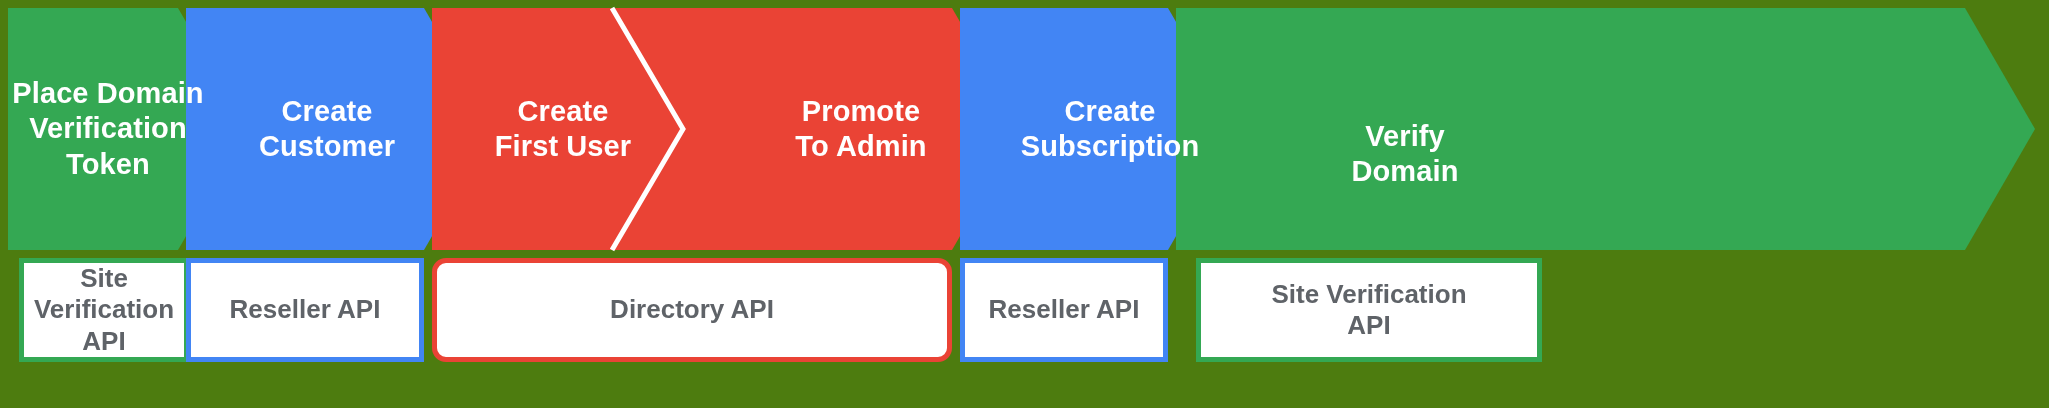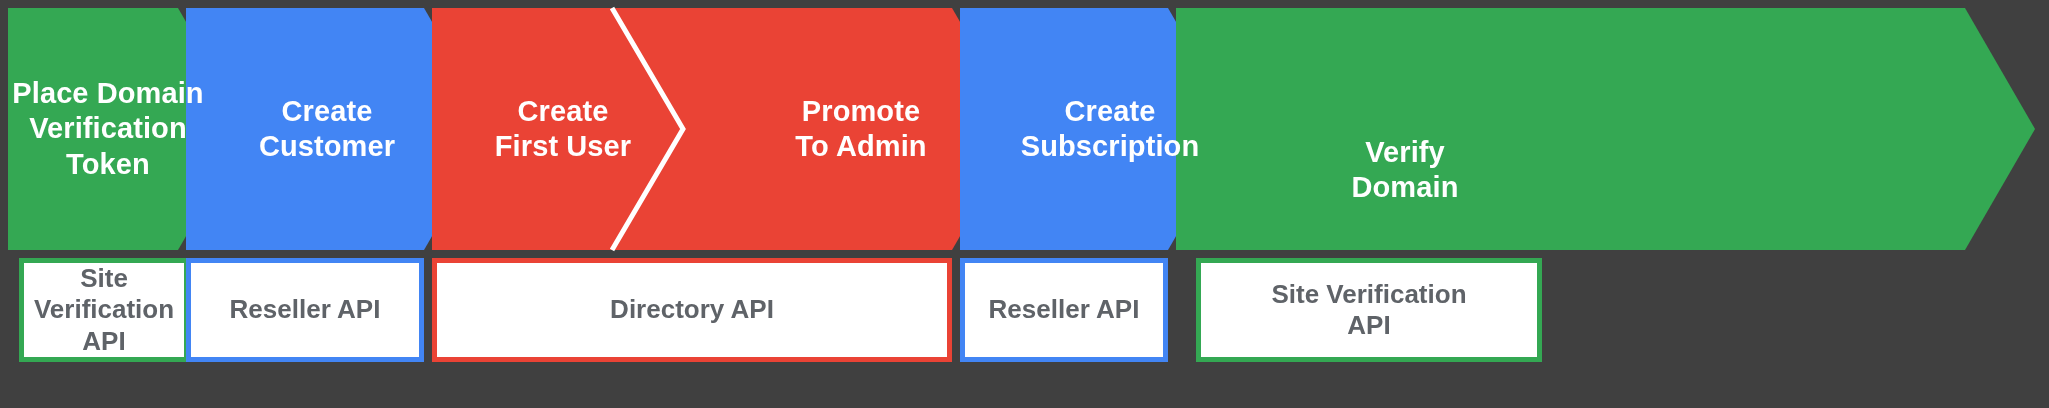--- a/index.html
+++ b/index.html
@@ -7,21 +7,21 @@
     padding: 0;
     background: #ffffff;
   }
   body {
     font-family: "Liberation Sans", sans-serif;
   }
   #diagram {
     position: relative;
     width: 2049px;
     height: 408px;
-    background: #404040;
+    background: #4d7c0f;
     overflow: hidden;
   }
   
   #arrow-band {
     position: absolute;
     left: 0;
     top: 0;
     width: 2049px;
     height: 258px;
   }
@@ -90,34 +90,34 @@
 
   <div class="arrow-label" style="left:458px; top:8px; width:210px; height:242px;">Create
 First User</div>
 
   <div class="arrow-label" style="left:736px; top:8px; width:250px; height:242px;">Promote
 To Admin</div>
 
   <div class="arrow-label" style="left:985px; top:8px; width:250px; height:242px;">Create
 Subscription</div>
 
-  <div class="arrow-label" style="left:1255px; top:24px; width:300px; height:292px;text-align:center;">Verify
+  <div class="arrow-label" style="left:1255px; top:8px; width:300px; height:292px;text-align:center;">Verify
 Domain</div>
 
   <div class="api-box" style="left:19px; width:170px; border-color:#34A853;">
     <span class="api-box-text">Site
 Verification
 API</span>
   </div>
 
   <div class="api-box" style="left:186px; width:238px; border-color:#4285F4;">
     <span class="api-box-text">Reseller API</span>
   </div>
 
-  <div class="api-box" style="left:432px; width:520px; border-color:#EA4335;">
+  <div class="api-box" style="left:432px; width:520px; border-color:#EA4335;border-radius:14px;">
     <span class="api-box-text">Directory API</span>
   </div>
 
   <div class="api-box" style="left:960px; width:208px; border-color:#4285F4;">
     <span class="api-box-text">Reseller API</span>
   </div>
 
   <div class="api-box" style="left:1176px; width:346px; border-color:#34A853;margin-left:20px;">
     <span class="api-box-text">Site Verification
 API</span>

